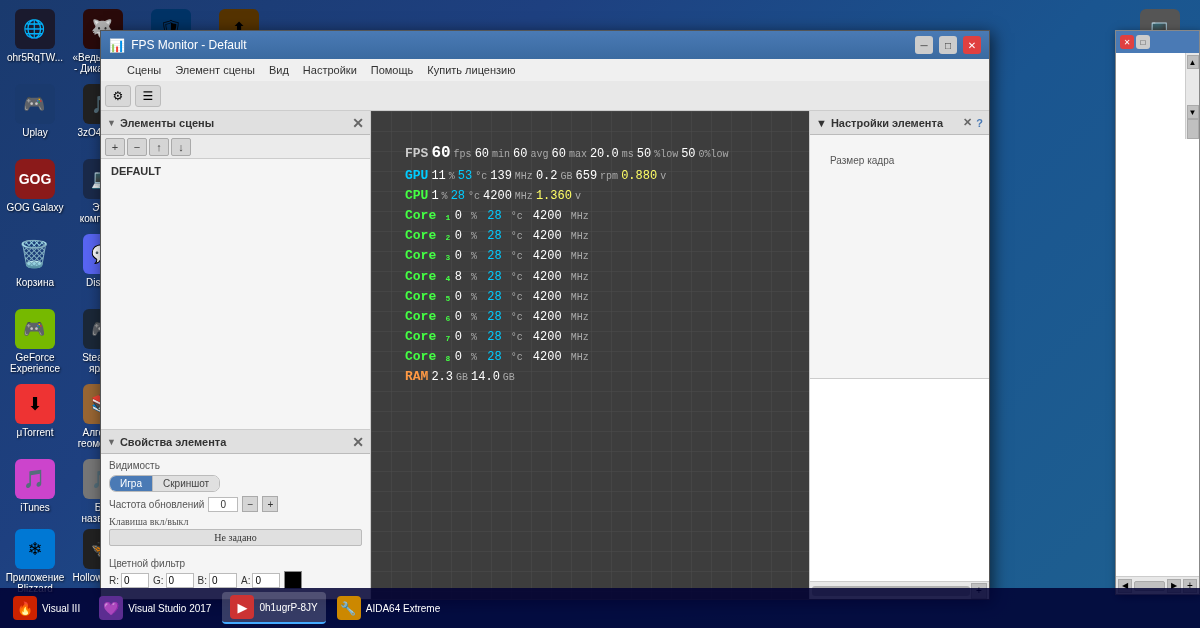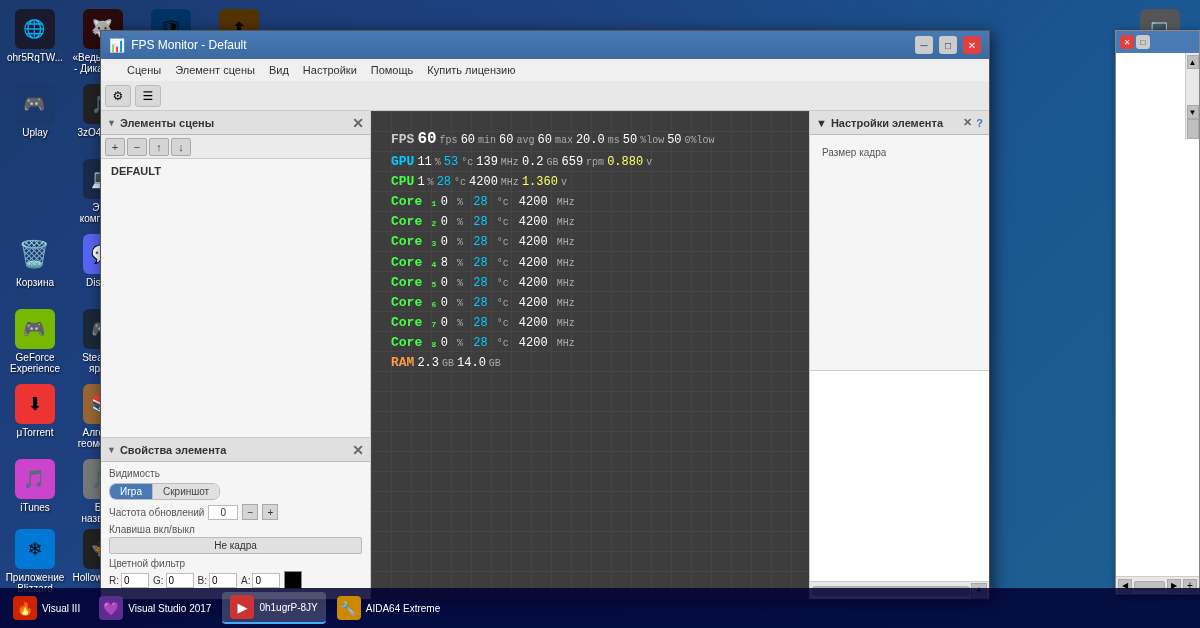--- a/index.html
+++ b/index.html
@@ -271,21 +271,21 @@
       width: 16px;
       height: 16px;
       background: #d5d5d5;
       border: 1px solid #aaa;
       display: flex;
       align-items: center;
       justify-content: center;
       cursor: pointer;
       font-size: 10px;
     }
-    .key-bind-row { margin-bottom: 4px; }
+    .key-bind-row { margin-bottom: 12px; font-family: Liberation Serif, serif; }
     .key-bind-label { font-size: 10px; color: #555; margin-bottom: 2px; }
     .key-bind-value {
       background: #e0e0e0;
       border: 1px solid #bbb;
       padding: 2px 6px;
       font-size: 10px;
       width: 100%;
       text-align: center;
       border-radius: 2px;
     }
@@ -327,21 +327,21 @@
       width: 100%;
       height: 100%;
       background-color: #3d3d3d;
       background-image:
         linear-gradient(rgba(80,80,80,0.4) 1px, transparent 1px),
         linear-gradient(90deg, rgba(80,80,80,0.4) 1px, transparent 1px);
       background-size: 20px 20px;
       display: flex;
       align-items: flex-start;
       justify-content: flex-start;
-      padding: 10px;
+      padding: 24px;
     }
     
     .fps-overlay {
       font-family: 'Courier New', monospace;
       font-size: 12px;
       line-height: 1.55;
       padding: 6px 10px;
       background: transparent;
     }
     .fps-row {
@@ -377,21 +377,21 @@
       display: flex;
       align-items: center;
       padding: 0 6px;
       font-size: 11px;
       font-weight: bold;
       color: #333;
       gap: 4px;
     }
     .settings-body {
       flex: 1;
-      padding: 12px;
+      padding: 20px;
     }
     .settings-row {
       margin-bottom: 6px;
       font-size: 10px;
       color: #555;
     }
     .settings-select {
       width: 100%;
       font-size: 10px;
       padding: 2px;
@@ -435,20 +435,26 @@
       </div>
     <span class="icon-label">Uplay</span>
   </div>
   <div class="desktop-icon" style="top:80px;left:68px;">
     <div class="icon-box" style="background:#222;">
         <span style="font-size:18px;">🎵</span>
       </div>
     <span class="icon-label">3zO4kgot...</span>
   </div>
 
+  <div class="desktop-icon" style="top:155px;left:0px;">
+    <div class="icon-box" style="background:#8b1a1a; border-radius:8px;">
+        <span style="font-size:14px;font-weight:bold;color:#fff;">GOG</span>
+      </div>
+    <span class="icon-label">GOG Galaxy</span>
+  </div>
   <div class="desktop-icon" style="top:155px;left:68px;">
     <div class="icon-box" style="background:#1a2a4a;">
         <span style="font-size:18px;">💻</span>
       </div>
     <span class="icon-label">Этот компьют...</span>
   </div>
 
   <div class="desktop-icon" style="top:230px;left:0px;">
     <div class="icon-box" style="background:transparent;">
         <span style="font-size:26px;">🗑️</span>
@@ -651,21 +657,21 @@
             </div>
           </div>
           <div class="freq-row">
             <span class="freq-label">Частота обновлений</span>
             <div class="freq-value">0</div>
             <div class="freq-btn">−</div>
             <div class="freq-btn">+</div>
           </div>
           <div class="key-bind-row">
             <div class="key-bind-label">Клавиша вкл/выкл</div>
-            <div class="key-bind-value">Не кадра</div>
+            <div class="key-bind-value">Не задано</div>
           </div>
           <div class="color-filter-row">
             <div class="color-filter-label">Цветной фильтр</div>
             <div class="color-inputs">
               <div class="color-field">
                 <span style="font-size:10px;">R:</span>
                 <input class="color-input" type="text" value="0" style="">
               </div>
               <div class="color-field">
                 <span style="font-size:10px;">G:</span>

